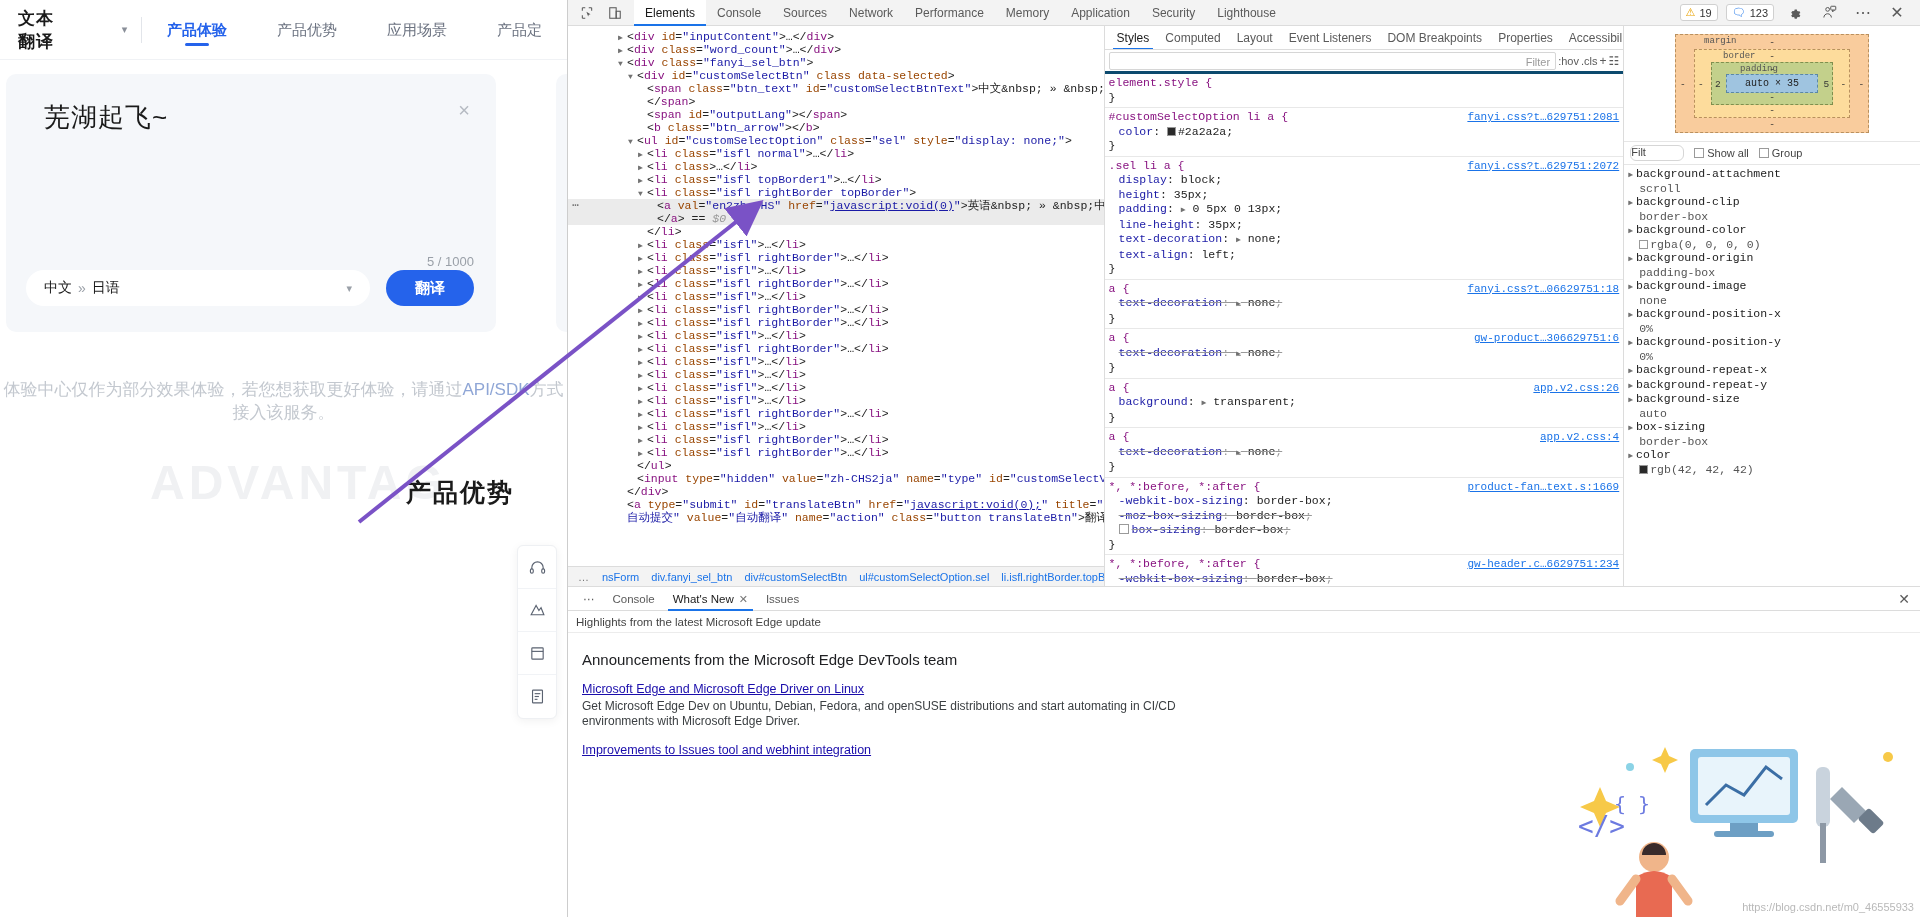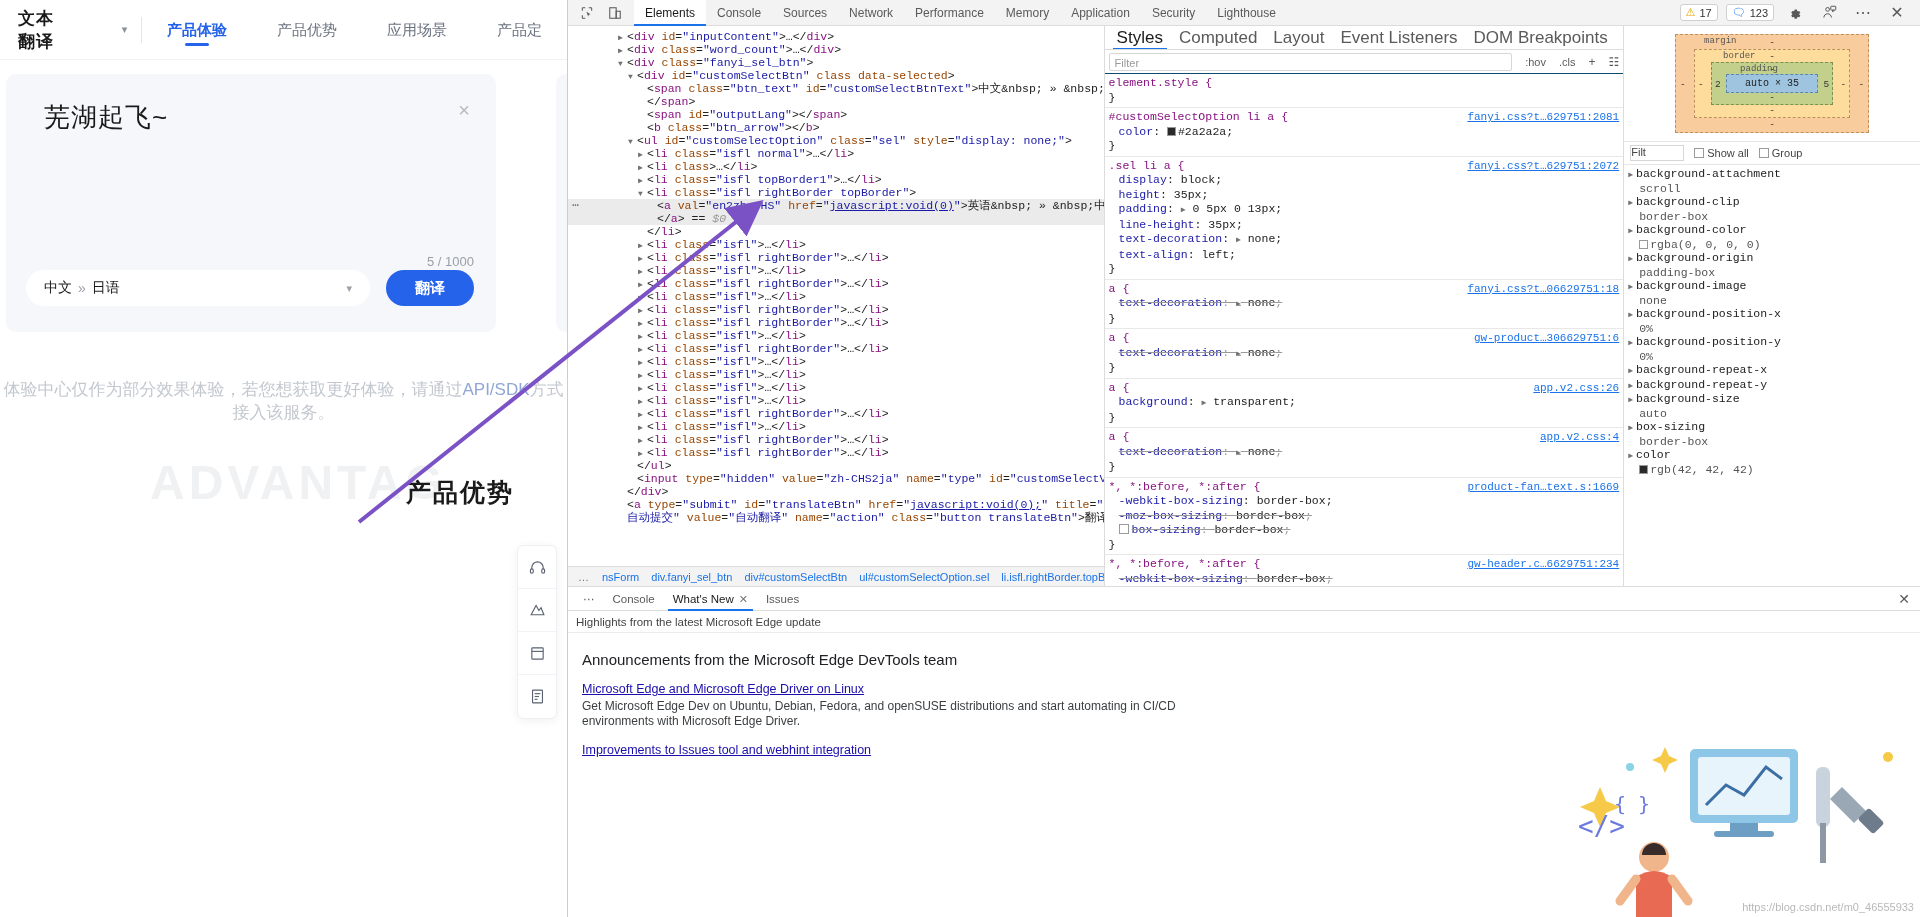--- a/index.html
+++ b/index.html
@@ -181,31 +181,31 @@
 
   .styles-pane {
     width:520px; background:#fff; border-right:1px solid #dcdcdc;
     display:flex; flex-direction:column; overflow:hidden;
   }
   .styles-tabs {
     height:24px; border-bottom:1px solid #dcdcdc; display:flex;
     align-items:center; padding:0 4px; background:#fff; overflow:hidden;
   }
   .st-tab {
-    font-size:17px; color:#5a5a5a; padding:0 8px; height:24px;
+    font-size:12px; color:#5a5a5a; padding:0 8px; height:24px;
     line-height:24px; position:relative; cursor:pointer; white-space:nowrap;
   }
   .st-tab.active { color:#1a1a1a; }
   .st-tab.active::after {
     content:""; position:absolute; left:4px; right:4px; bottom:0;
     height:2px; background:#1a73e8;
   }
   .filter-row {
-    height:24px; border-bottom:1px solid #0c4a6e; display:flex;
-    align-items:center; padding:0 4px; gap:13px;
+    height:24px; border-bottom:3px solid #0c4a6e; display:flex;
+    align-items:center; padding:0 4px; gap:2px;text-align:right;
   }
   .filter-box {
     flex:1; height:18px; border:1px solid #d6d6d6; border-radius:2px;
     font-size:11px; color:#9a9a9a; padding:0 5px; line-height:18px;
     background:#fff;
   }
   .filter-opt { font-size:11px; color:#5a5a5a; cursor:pointer; }
   .filter-ico { color:#5a5a5a; font-size:12px; cursor:pointer; }
 
   .rules { flex:1; overflow:hidden; font-family:"Liberation Mono", monospace;
@@ -254,21 +254,21 @@
   .bm-label {
     position:absolute; left:4px; top:1px; font-size:9px; color:#555;padding-left:24px;
   }
   .bm-n { position:absolute; font-size:9.5px; color:#333; }
 
   .computed-filter {
     height:24px; border-top:1px solid #e6e6e6; border-bottom:1px solid #e6e6e6;
     display:flex; align-items:center; gap:10px; padding:0 6px; font-size:11px;
     color:#444;
   }
-  .cf-box { width:54px; height:16px; border:1px solid #d6d6d6; border-radius:0; }
+  .cf-box { width:54px; height:16px; border:1px solid #d6d6d6; border-radius:6px; }
   .comp-list { flex:1; overflow:hidden; padding:2px 0 0 4px;
                font-family:"Liberation Mono", monospace; font-size:11.5px;
                line-height:13.5px; }
   .comp-name { color:#222; }
   .comp-val { color:#555; padding-left:11px; display:block; }
   .comp-tri { color:#727272; font-size:8px; margin-right:3px; }
 
   
   .drawer { height:330px; background:#fff; display:flex; flex-direction:column; }
   .drawer-tabs {
@@ -401,21 +401,21 @@
       <div class="dt-tab">Network</div>
       <div class="dt-tab">Performance</div>
       <div class="dt-tab">Memory</div>
       <div class="dt-tab">Application</div>
       <div class="dt-tab">Security</div>
       <div class="dt-tab">Lighthouse</div>
     </div>
     <div class="dt-toolbar-right">
       <div class="badge">
         <span class="warn-tri">⚠</span>
-        <span>17</span>
+        <span>19</span>
       </div>
       <div class="badge">
         <span class="msg-ico">🗨</span>
         <span>123</span>
       </div>
       <div class="dt-icon-btn">
         <svg width="14" height="14" viewBox="0 0 24 24" fill="currentColor">
           <path d="M12 8a4 4 0 100 8 4 4 0 000-8zm0 6a2 2 0 110-4 2 2 0 010 4z"></path>
           <path d="M19.4 13l1.8-1.1-1.9-3.3-2 .7a7.6 7.6 0 00-1.8-1l-.3-2.1h-3.8l-.3 2.1c-.6.2-1.2.6-1.8 1l-2-.7L5.4 12 7.2 13a7.5 7.5 0 000 2L5.4 16.1l1.9 3.3 2-.7c.6.4 1.2.8 1.8 1l.3 2.1h3.8l.3-2.1c.6-.2 1.2-.6 1.8-1l2 .7 1.9-3.3L19.4 15a7.5 7.5 0 000-2z"></path>
         </svg>

